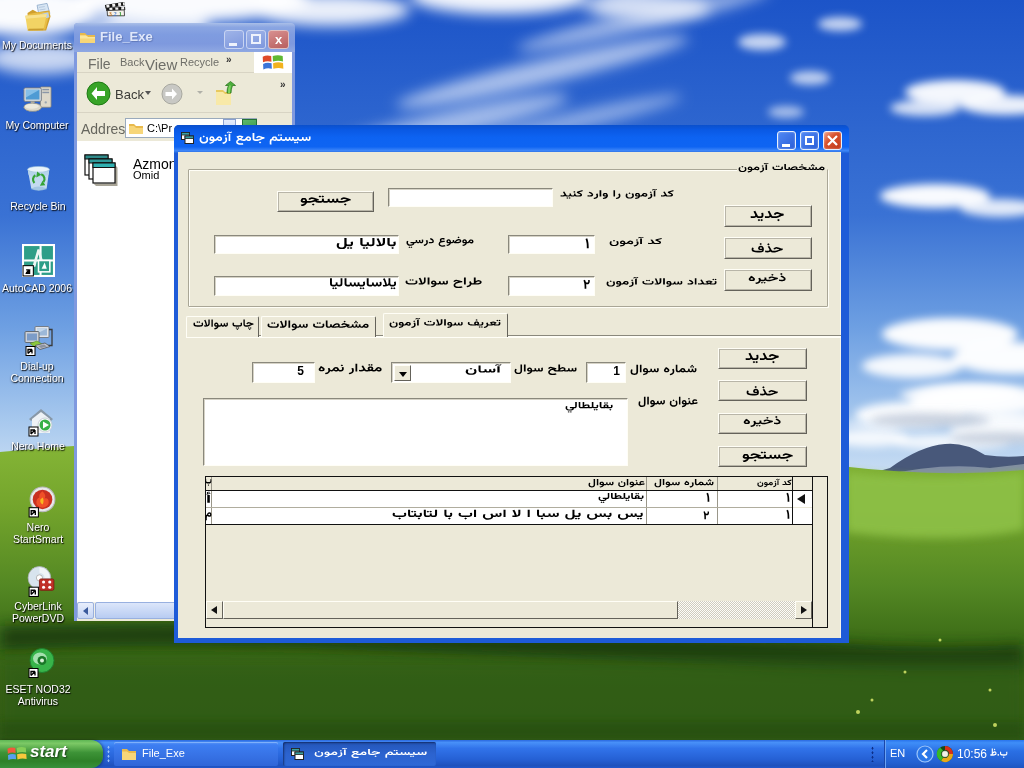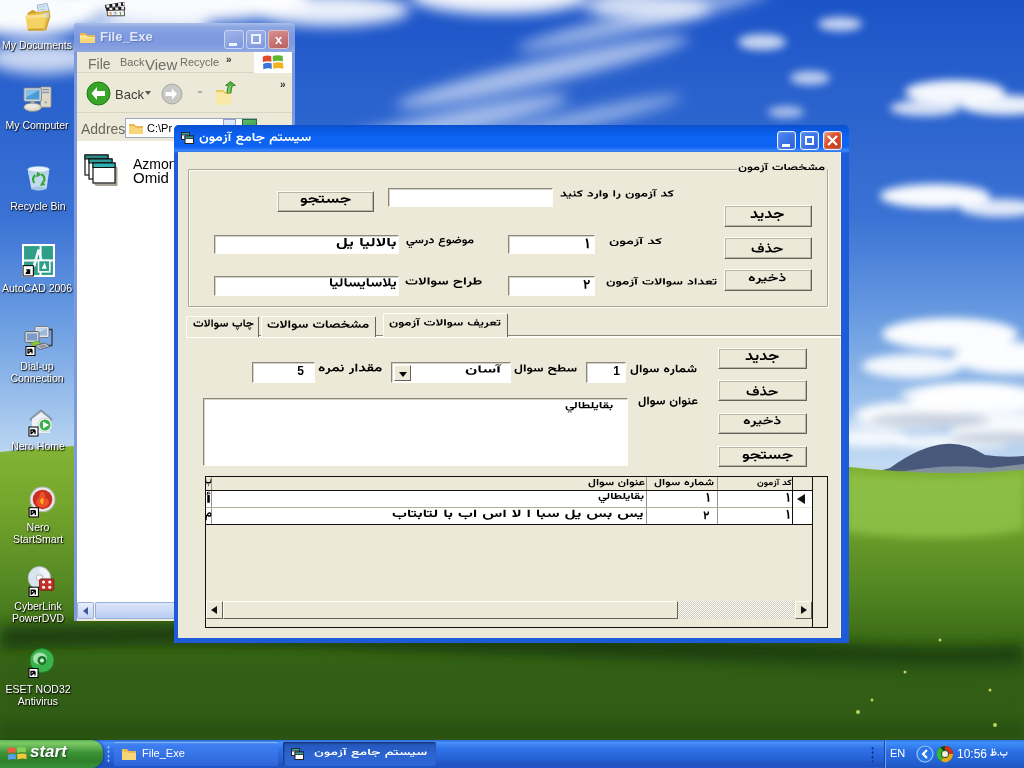--- a/index.html
+++ b/index.html
@@ -296,21 +296,21 @@
    <svg class="abs" style="left:7px;top:13px" width="34" height="33" viewBox="0 0 34 33">
     <rect x="1" y="1" width="23" height="20" fill="#fff" stroke="#111" stroke-width="1.2"></rect>
     <rect x="1" y="1" width="23" height="4" fill="#2e8a8a" stroke="#111" stroke-width="1"></rect>
     <rect x="5" y="5" width="23" height="20" fill="#fff" stroke="#111" stroke-width="1.2"></rect>
     <rect x="5" y="5" width="23" height="4" fill="#2e9a9a" stroke="#111" stroke-width="1"></rect>
     <path d="M31 11 L33.5 13.5 L33.5 32 L12 32 L9.5 29.5 L31 29.5 Z" fill="#a8a496"></path>
     <rect x="9" y="9" width="22" height="20" fill="#fff" stroke="#111" stroke-width="1.2"></rect>
     <rect x="9" y="9" width="22" height="4.5" fill="#30b0b0" stroke="#111" stroke-width="1"></rect>
    </svg>
    <div class="abs" style="left:56px;top:15px;font-size:14px;color:#000">Azmon</div>
-   <div class="abs" style="left:56px;top:28px;font-size:15px;color:#000">Omid</div>
+   <div class="abs" style="left:56px;top:28px;font-size:11px;color:#000">Omid</div>
   </div>
   <div class="abs" style="left:0;top:550px;width:215px;height:17px;background:#f0efe8">
    <div class="abs" style="left:0;top:0;width:17px;height:17px;background:linear-gradient(180deg,#e8eefc,#c4d4f4);border:1px solid #9ab0dc;border-radius:2px">
             <div class="abs" style="left:5px;top:4px;width:0;height:0;border-top:4px solid transparent;border-bottom:4px solid transparent;border-right:5px solid #3a5a9c"></div>
           </div>
    <div class="abs" style="left:18px;top:0;width:90px;height:17px;background:linear-gradient(180deg,#dce6fa,#b8ccf2);border:1px solid #98b0e0;border-radius:2px"></div>
   </div>
  </div>
 </div>
 

